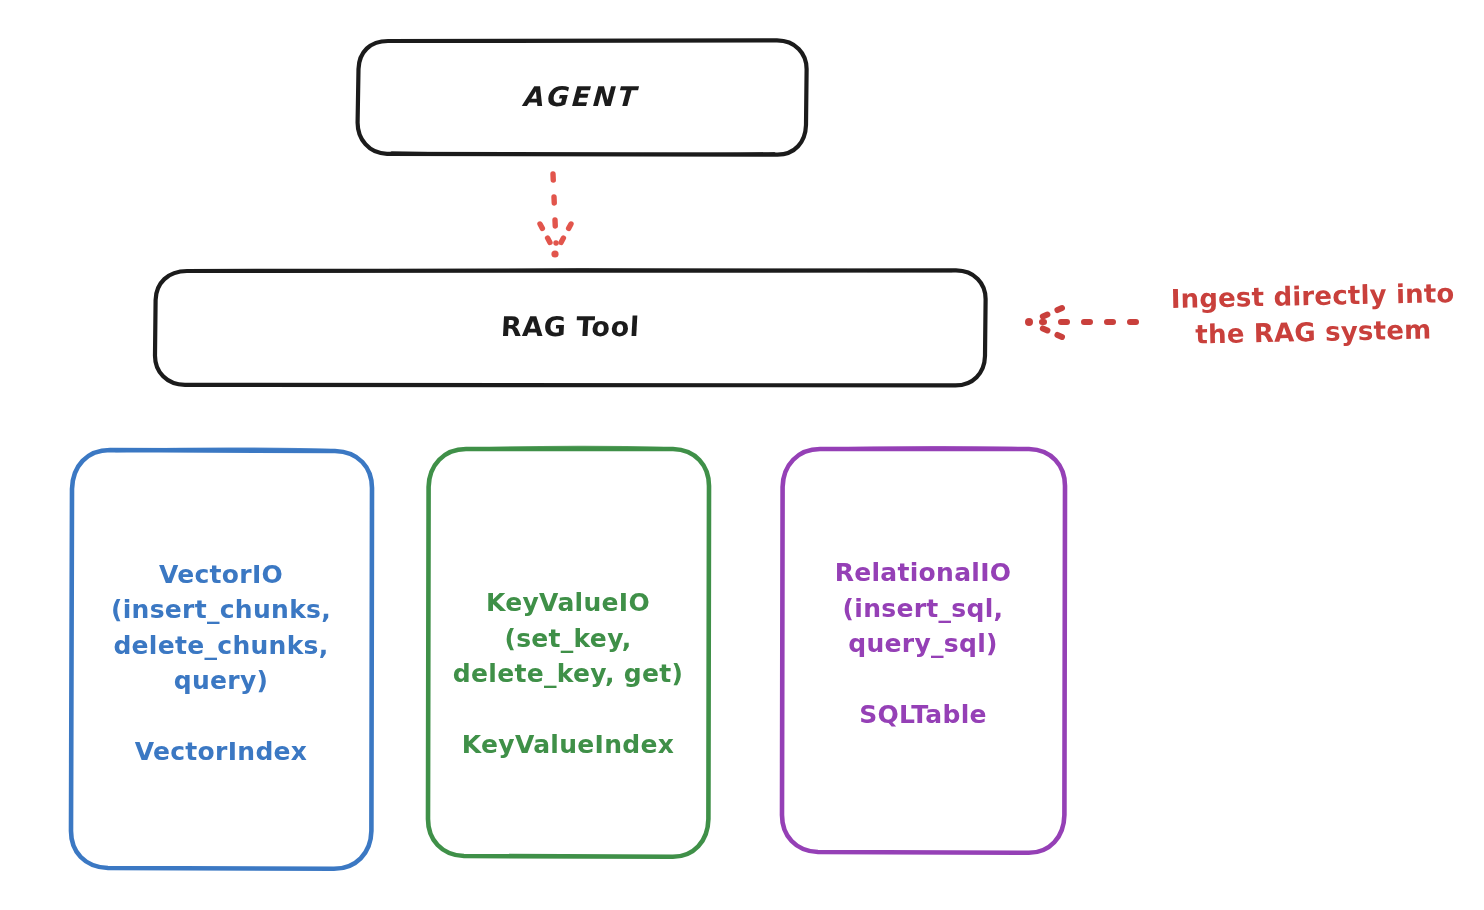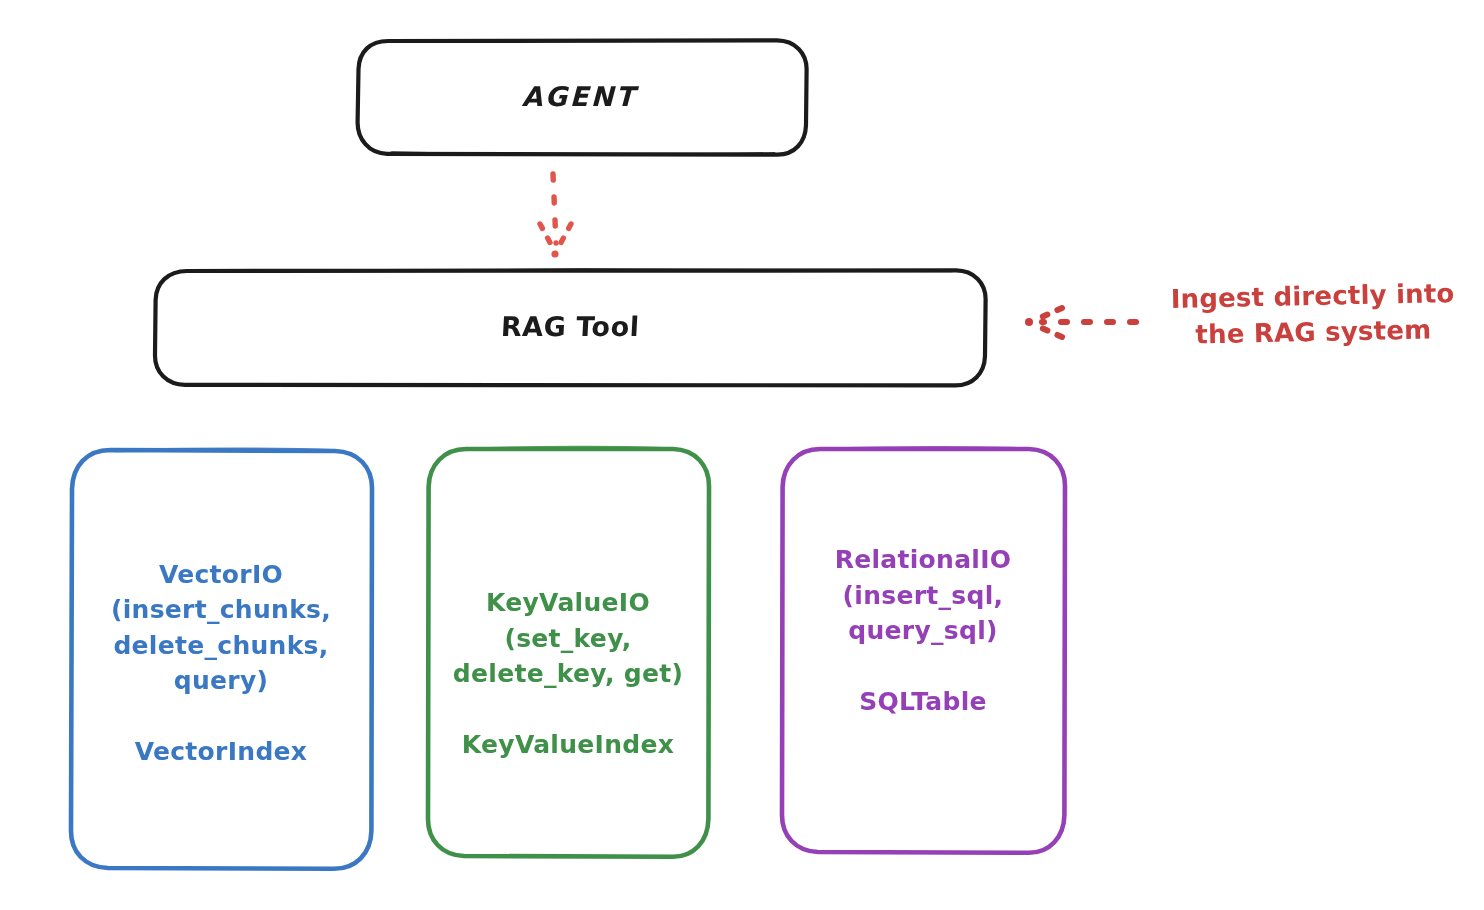--- a/index.html
+++ b/index.html
@@ -83,21 +83,21 @@
     height: 422px;
   }
   #keyvalueio-node {
     left: 427px;
     top: 470px;
     width: 282px;
     height: 410px;
   }
   #relationalio-node {
     left: 781px;
-    top: 434px;
+    top: 447px;
     width: 284px;
     height: 406px;
   }
 
   .leaf .node-label {
     font-size: 25px;
     font-weight: 700;
     line-height: 1.42;
   }
   #vectorio-node .node-label { color: #3b78c3; margin-top: 8px; }

